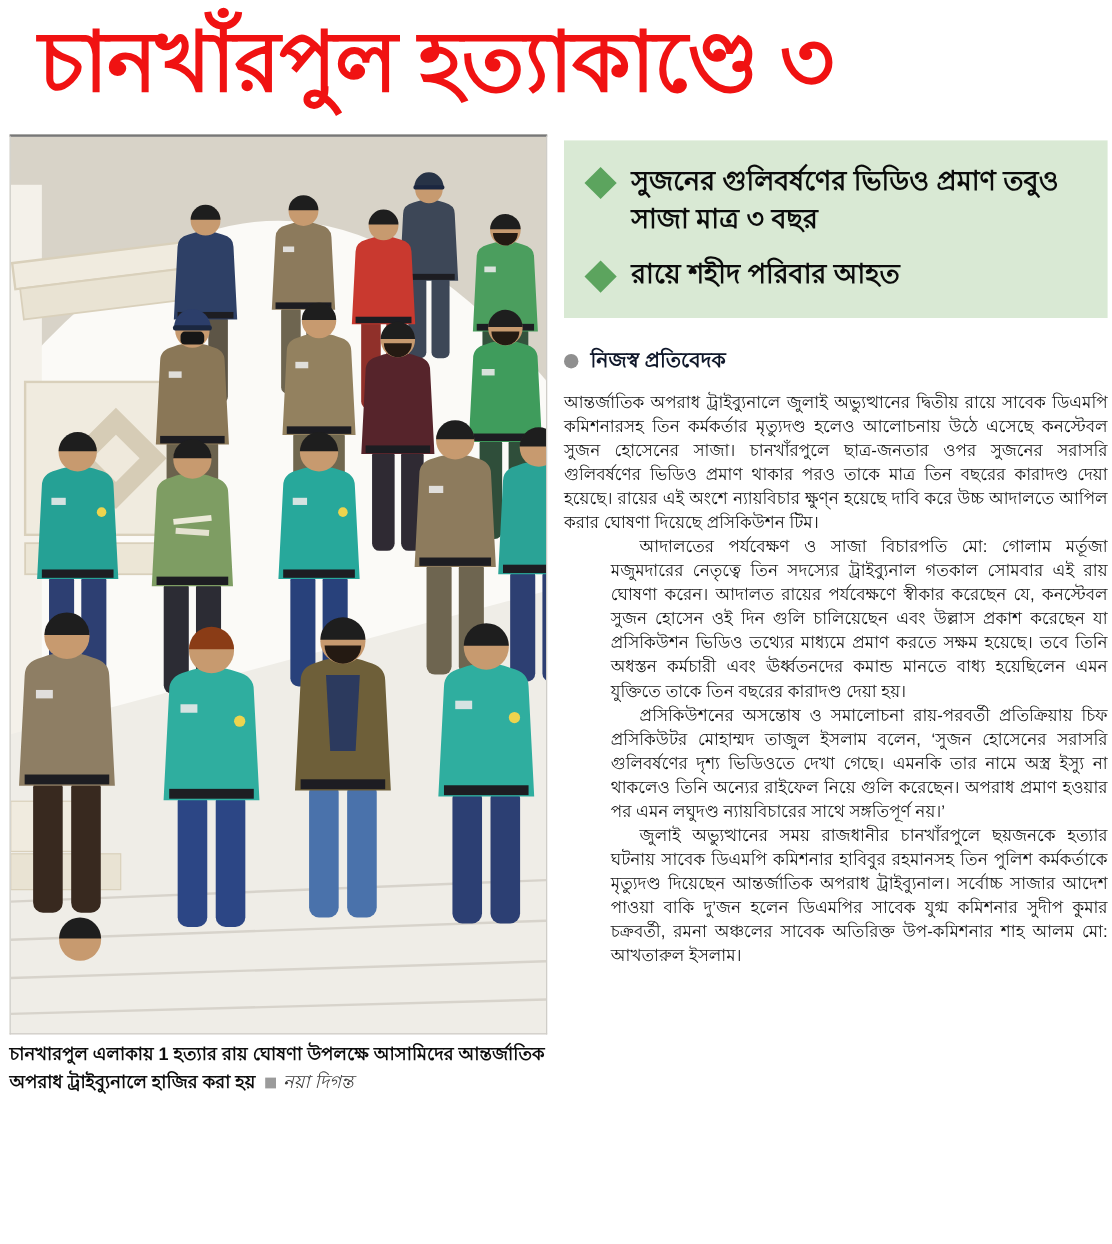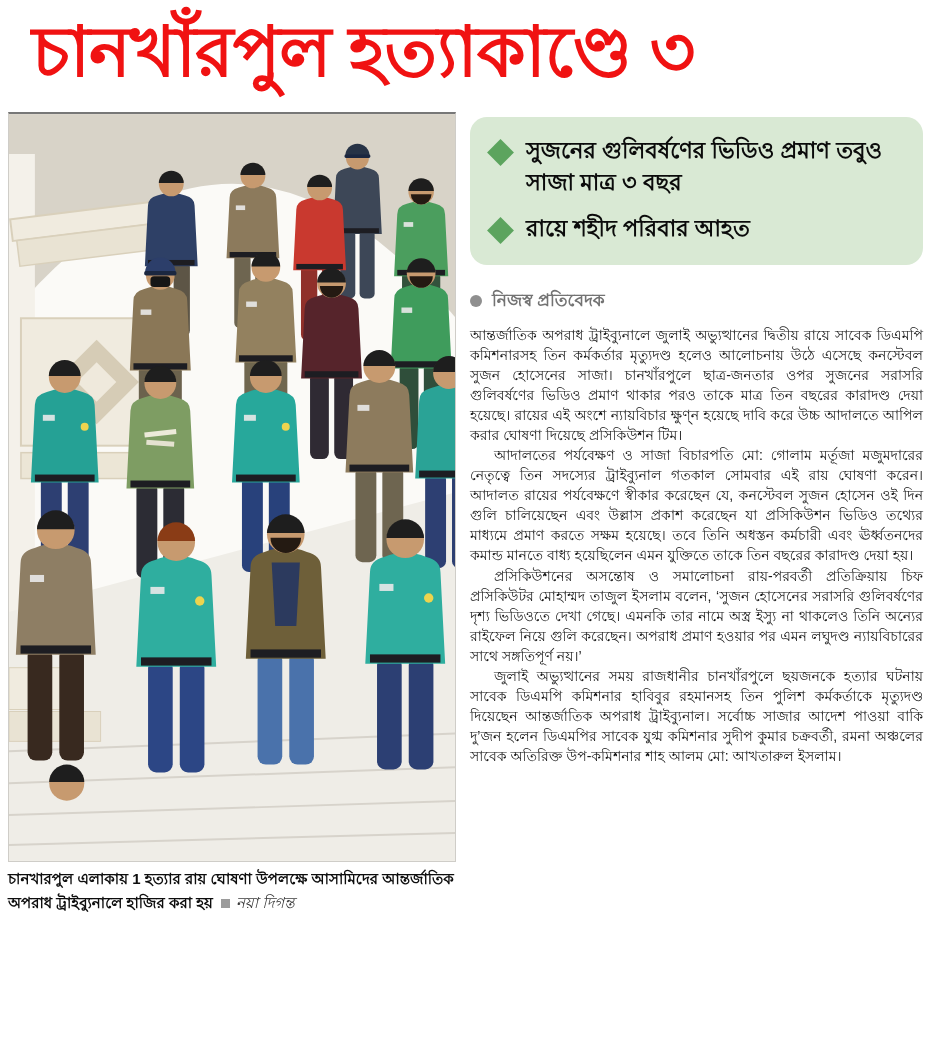--- a/index.html
+++ b/index.html
@@ -52,48 +52,47 @@
     display:inline-block;width:9px;height:9px;background:#9b9b9b;
     margin:0 6px 0 8px;
   }
   .caption .credit{font-weight:normal;color:#3c3c3c;font-style:italic;}
 
   
   .highlight-box{
     background:#d9e9d4;
     padding:18px 20px 20px 18px;
     margin-top:5px;
-    border-radius:17px;
   }
   .hl-item{display:flex;align-items:flex-start;gap:13px;}
   .hl-item + .hl-item{margin-top:14px;}
   .diamond{
     flex:0 0 auto;
     width:19px;height:19px;background:#5ca45e;
     transform:rotate(45deg);
     margin:8px 3px 0 3px;
   }
   .hl-text{
     font-size:22.5px;font-weight:bold;line-height:1.42;color:#0b0b0b;
   }
 
   
   .byline{display:flex;align-items:center;gap:10px;margin:22px 0 10px 0;}
   .byline-dot{width:12px;height:12px;border-radius:50%;background:#8f8f8f;flex:0 0 auto;}
-  .byline-label{font-size:17px;font-weight:bold;color:#737373;}
+  .byline-label{font-size:17px;font-weight:bold;color:#0f172a;}
 
   
   .article p{
     margin:0;
     font-size:14px;
     line-height:1.435;
     text-align:justify;
     color:#141414;
   }
-  .article p.indent{text-indent:24px;}
+  .article p.indent{text-indent:24px;margin-left:39px;}
 </style>
 </head>
 <body>
 
 <div class="page">
 
   <h1 class="headline" style="margin:0;">
     <span class="hl-line">চানখাঁরপুল হত্যাকাণ্ডে ৩</span>
   </h1>
 

